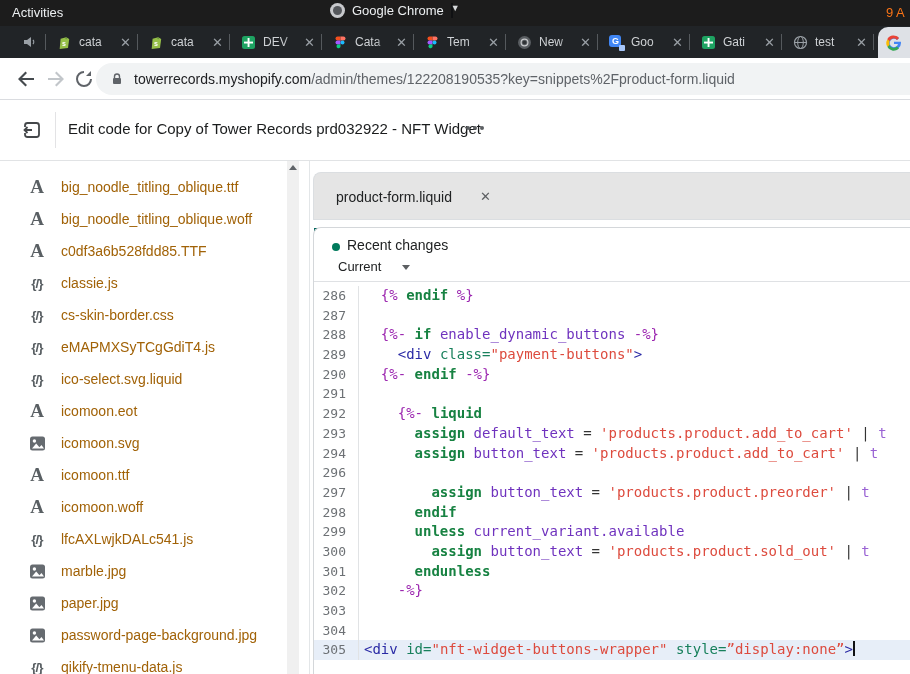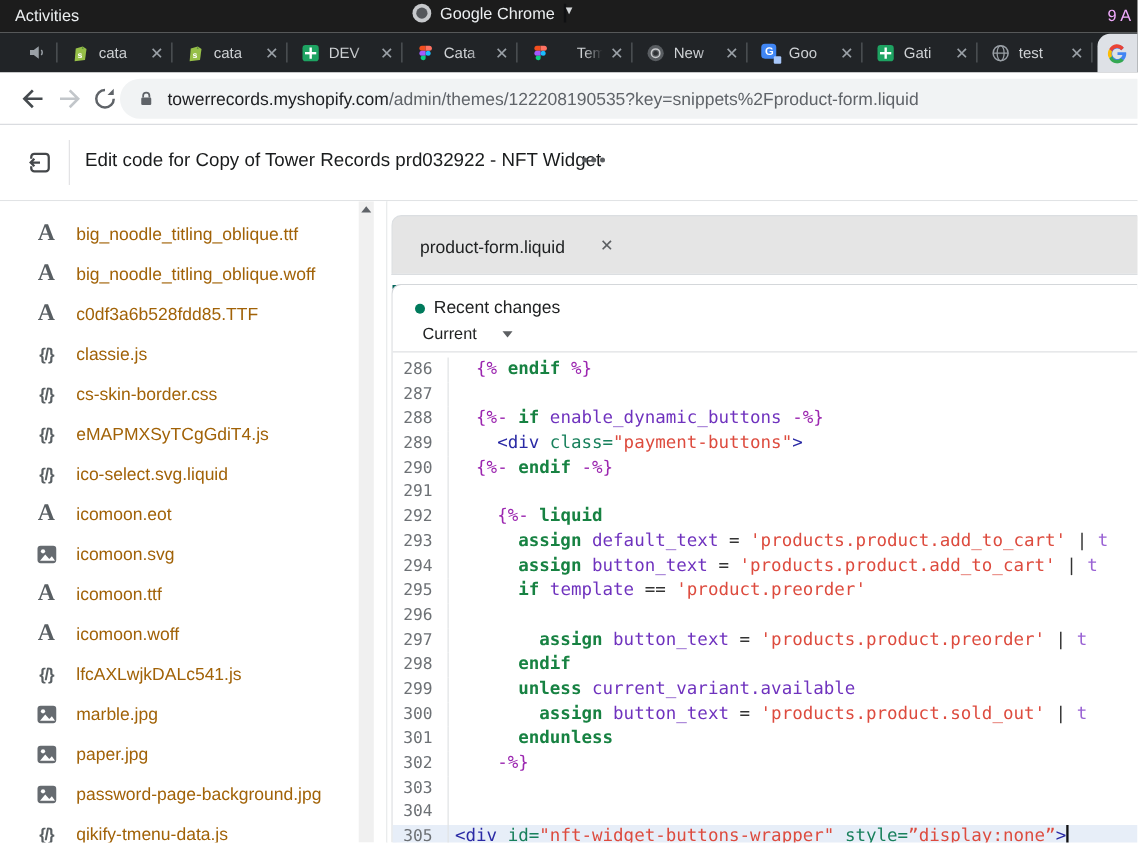--- a/index.html
+++ b/index.html
@@ -9,21 +9,21 @@
   
   #topbar { position:absolute; left:0; top:0; width:910px; height:26px; background:#1c1c1c;
     color:#eceff1; font-size:13px; }
   #activities { position:absolute; left:12px; top:5px; }
   #appmenu { position:absolute; left:330px; top:3px; display:flex; align-items:center; gap:7px; }
   #appmenu .chrome-glyph { width:15px; height:15px; border-radius:50%;
     background:#c7c9cc; position:relative; }
   #appmenu .chrome-glyph::after { content:""; position:absolute; left:3px; top:3px; width:9px; height:9px;
     border-radius:50%; background:#54575b; }
   #appmenu .caret { font-size:9px; color:#d6d9db; }
-  #clock { position:absolute; right:0px; top:5px; color:#f0abfc; width:24px; overflow:hidden; white-space:nowrap; }
+  #clock { position:absolute; right:0px; top:5px; color:#f97316; width:24px; overflow:hidden; white-space:nowrap; }
 
   
   #tabstrip { position:absolute; left:0; top:26px; width:910px; height:32px; background:#212427; }
   #speaker { position:absolute; left:22px; top:8px; }
   .tabsep { position:absolute; top:8px; width:1px; height:16px; background:#55595d; }
   .ctab { position:absolute; top:0; height:32px; display:flex; align-items:center; padding:0 7px 0 11px; }
   .ctab .fav { width:15px; height:15px; flex:0 0 15px; position:relative; }
   .ctab .tlabel { color:#cfd2d5; font-size:12px; margin-left:7px; flex:1; overflow:hidden; white-space:nowrap;
     -webkit-mask-image:linear-gradient(90deg,#000 55%,transparent 95%);
     mask-image:linear-gradient(90deg,#000 55%,transparent 95%); }
@@ -168,21 +168,21 @@
             <path d="M7.5 1.5h3a2 2 0 1 1 0 4h-3z" fill="#ff7262"></path>
             <path d="M4.5 5.5h3v4h-3a2 2 0 1 1 0-4z" fill="#a259ff"></path>
             <circle cx="9.5" cy="7.5" r="2" fill="#1abcfe"></circle>
             <path d="M4.5 9.5h3v2a2 2 0 1 1-3-2z" fill="#0acf83"></path>
           </svg>
         </span>
         <span class="tlabel">Cata</span>
         <span class="tclose">✕</span>
       </div>
       <span class="tabsep" style="left: 321px;"></span>
-      <div class="ctab" style="left: 414px; width: 92px; text-align: right;">
+      <div class="ctab" style="left: 414px; width: 92px;">
         <span class="fav">
           <svg width="15" height="15" viewBox="0 0 15 15">
             <path d="M4.5 1.5h3v4h-3a2 2 0 1 1 0-4z" fill="#f24e1e"></path>
             <path d="M7.5 1.5h3a2 2 0 1 1 0 4h-3z" fill="#ff7262"></path>
             <path d="M4.5 5.5h3v4h-3a2 2 0 1 1 0-4z" fill="#a259ff"></path>
             <circle cx="9.5" cy="7.5" r="2" fill="#1abcfe"></circle>
             <path d="M4.5 9.5h3v2a2 2 0 1 1-3-2z" fill="#0acf83"></path>
           </svg>
         </span>
         <span class="tlabel">Tem</span>
@@ -441,24 +441,20 @@
           </div>
           <div class="cl-row">
             <span class="cl-num">293</span>
             <span class="cl-code"><span class="pl">      </span><span class="kw">assign</span><span class="pl"> </span><span class="vr">default_text</span><span class="op"> = </span><span class="st">'products.product.add_to_cart'</span><span class="pl"> </span><span class="op">|</span><span class="pl"> </span><span class="fl">t</span></span>
           </div>
           <div class="cl-row">
             <span class="cl-num">294</span>
             <span class="cl-code"><span class="pl">      </span><span class="kw">assign</span><span class="pl"> </span><span class="vr">button_text</span><span class="op"> = </span><span class="st">'products.product.add_to_cart'</span><span class="pl"> </span><span class="op">|</span><span class="pl"> </span><span class="fl">t</span></span>
           </div>
           <div class="cl-row">
-            <span class="cl-num">295</span>
-            <span class="cl-code"><span class="pl">      </span><span class="kw">if</span><span class="pl"> </span><span class="vr">template</span><span class="op"> == </span><span class="st">'product.preorder'</span></span>
-          </div>
-          <div class="cl-row">
             <span class="cl-num">296</span>
           </div>
           <div class="cl-row">
             <span class="cl-num">297</span>
             <span class="cl-code"><span class="pl">        </span><span class="kw">assign</span><span class="pl"> </span><span class="vr">button_text</span><span class="op"> = </span><span class="st">'products.product.preorder'</span><span class="pl"> </span><span class="op">|</span><span class="pl"> </span><span class="fl">t</span></span>
           </div>
           <div class="cl-row">
             <span class="cl-num">298</span>
             <span class="cl-code"><span class="pl">      </span><span class="kw">endif</span></span>
           </div>

